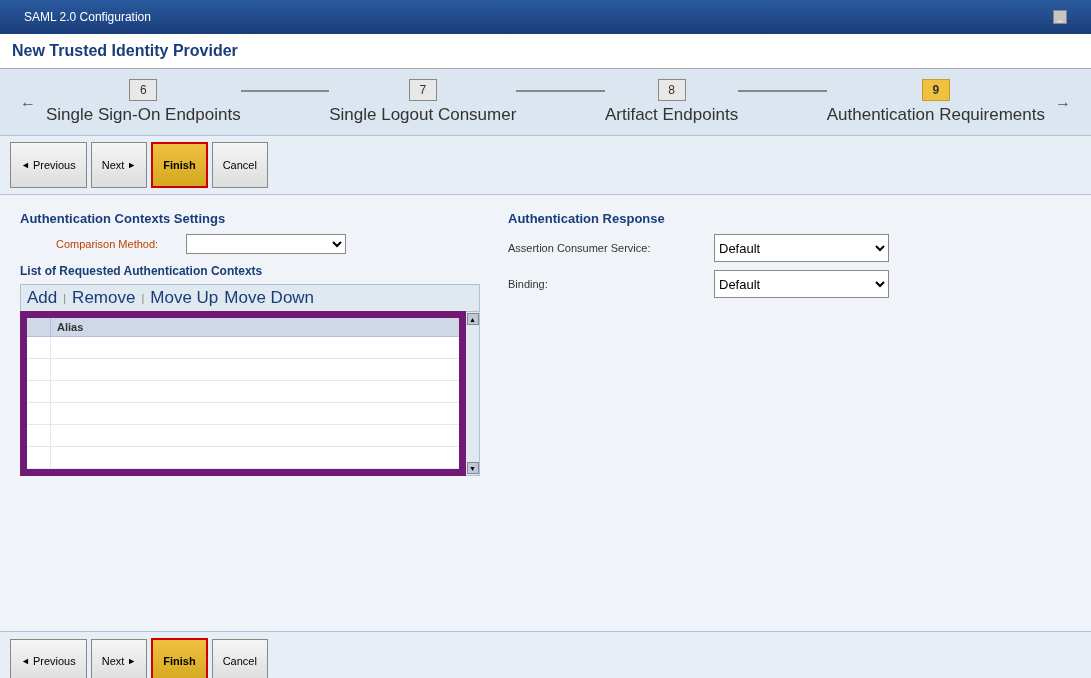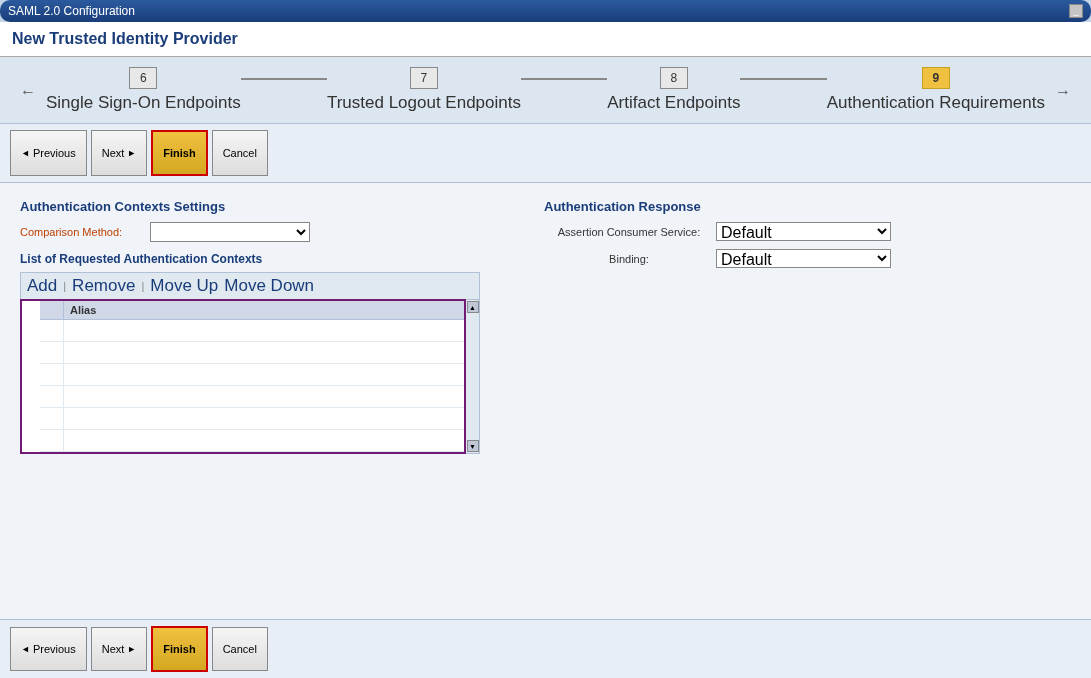--- a/index.html
+++ b/index.html
@@ -7,27 +7,26 @@
       font-family: Arial, sans-serif;
       font-size: 12px;
       background: #c5d5e8;
       width: 1091px;
       height: 678px;
       overflow: hidden;
     }
     .title-bar {
       background: linear-gradient(to bottom, #2a5a9e, #1a3d7a);
       color: white;
-      padding: 4px 8px;
+      padding: 4px 24px;
       font-size: 12px;
       display: flex;
       align-items: center;
       justify-content: space-between;
-      height: 22px;
-      border-radius: 10px;
+      height: 34px;
     }
     .title-bar-buttons {
       display: flex;
       gap: 2px;
     }
     .title-btn {
       width: 14px;
       height: 14px;
       background: #c5c5c5;
       border: 1px solid #888;
@@ -144,40 +143,41 @@
       font-weight: bold;
     }
     .btn-cancel {
       background: linear-gradient(to bottom, #f5f5f5, #ddd);
     }
     .content-area {
       flex: 1;
       background: #f0f4f8;
       padding: 16px 20px;
       display: flex;
-      gap: 64px;
+      gap: 28px;
       overflow: hidden;
     }
     .left-panel {
       flex: 1;
       max-width: 460px;
     }
     .right-panel {
       flex: 1;
     }
     .section-title {
       font-weight: bold;
       font-size: 13px;
       color: #1a3d7a;
       margin-bottom: 8px;
     }
     .field-row {
       display: flex;
       align-items: center;
       margin-bottom: 6px;
+      margin-left: 36px;
     }
     .field-label {
       color: #c04000;
       font-size: 11px;
       width: 130px;
     }
     .field-select {
       width: 160px;
       height: 20px;
       font-size: 11px;
@@ -207,24 +207,23 @@
       cursor: pointer;
       background: none;
       border: none;
       padding: 0;
     }
     .list-separator {
       color: #888;
       font-size: 11px;
     }
     .list-table {
-      border: 2px solid #701a75;
+      border: 7px solid #701a75;
       background: white;
       width: 100%;
-      padding-left: 18px;
     }
     .list-header {
       background: #d0d8e8;
       display: flex;
       border-bottom: 1px solid #b0c0d8;
     }
     .list-header-cell {
       padding: 3px 6px;
       font-size: 11px;
       font-weight: bold;
@@ -291,29 +290,30 @@
     }
     .right-field-row {
       display: flex;
       align-items: center;
       margin-bottom: 8px;
     }
     .right-label {
       font-size: 11px;
       color: #333;
       width: 170px;
-      text-align: center;
-      margin-right: 2px;
+      text-align: left;
+      margin-right: 16px;
     }
     .comparison-select {
       width: 175px;
-      height: 19px;
-      font-size: 16px;
+      height: 28px;
+      font-size: 13px;
       border: 1px solid #888;
       background: white;
+      margin-left: 20px;
     }
   </style>
 </head>
 <body>
 
 <div class="title-bar">
   <span>SAML 2.0 Configuration</span>
   <div class="title-bar-buttons">
     <div class="title-btn">_</div>
   </div>
@@ -328,21 +328,21 @@
 
       <div class="step-item">
         <div class="step-number">6</div>
         <div class="step-label">Single Sign-On Endpoints</div>
       </div>
 
       <div class="step-line"></div>
 
       <div class="step-item">
         <div class="step-number">7</div>
-        <div class="step-label">Trusted Logout Endpoints</div>
+        <div class="step-label">Single Logout Consumer</div>
       </div>
 
       <div class="step-line"></div>
 
       <div class="step-item">
         <div class="step-number">8</div>
         <div class="step-label">Artifact Endpoints</div>
       </div>
 
       <div class="step-line"></div>

